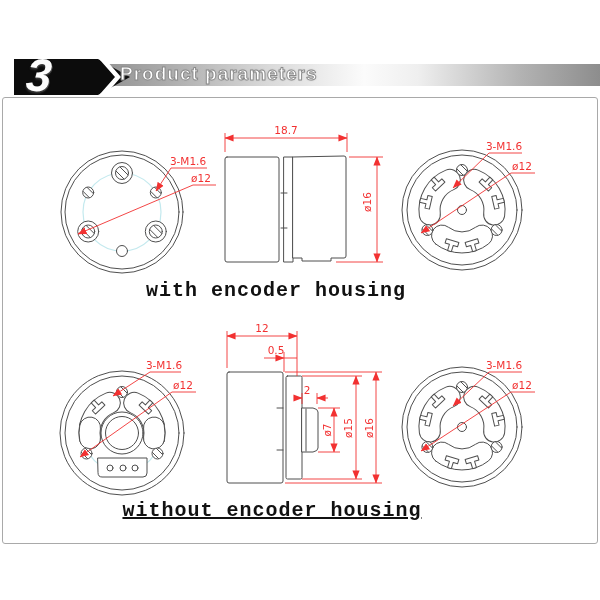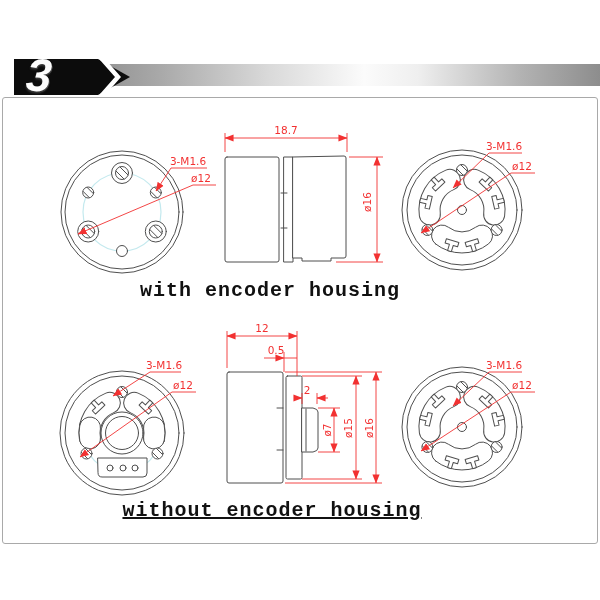--- a/index.html
+++ b/index.html
@@ -13,39 +13,40 @@
     clip-path:polygon(0px 0px,6px 0px,21px 17px,6px 34px,0px 34px,15px 17px);}
   .num3{position:absolute;left:26px;top:52px;font-style:italic;font-weight:700;font-size:46px;line-height:46px;
     color:#fdfdfd;text-shadow:0 2px 2px #333,1px 1px 0 #666;transform:skewX(-4deg);}
   .hdr-title{position:absolute;left:120px;top:62px;height:24px;line-height:24px;font-size:19px;font-weight:700;
     color:#fff;letter-spacing:1px;-webkit-text-stroke:0.9px #8a8a8a;text-shadow:0 0 2px #9a9a9a;}
   
   .content-box{position:absolute;left:2px;top:97px;width:594px;height:445px;border:1px solid #a9a9a9;border-radius:3px;background:#fff;}
   
   .cap{position:absolute;width:440px;text-align:center;font-family:"Liberation Mono",monospace;
     font-weight:700;font-size:20px;color:#111;letter-spacing:1px;}
-  .cap-with{left:50px;top:279px;}
+  .cap-with{left:56px;top:279px;}
   .cap-without{left:52px;top:499px;text-decoration:underline;}
   
   svg{position:absolute;left:0;top:0;}
   .g{stroke:#4f4f4f;stroke-width:1;fill:none;stroke-linejoin:round;stroke-linecap:round;}
   .f{fill:#ffffff;}
   .cy{stroke:#c3e9ee;stroke-width:1.2;fill:none;}
   .r{stroke:#f23131;stroke-width:0.9;fill:none;}
   .rt{fill:#f23131;font-family:"DejaVu Sans",sans-serif;font-size:10.5px;text-anchor:middle;}
 </style>
 </head>
 <body>
 
 <div class="page">
 
   <div class="header-bar"></div>
   <div class="banner"></div>
   <div class="banner-gap"></div>
   <div class="num3">3</div>
+  <div class="hdr-title">Product parameters</div>
 
   <div class="content-box"></div>
 
   <div class="cap cap-with">with encoder housing</div>
   <div class="cap cap-without">without encoder housing</div>
 
   <svg width="600" height="600" viewBox="0 0 600 600">
     <defs>
       <marker id="arr" markerUnits="userSpaceOnUse" markerWidth="9" markerHeight="9" viewBox="0 0 10 10" refX="9.5" refY="5" orient="auto-start-reverse">
         <path d="M0,1 L10,5 L0,9 Z" fill="#f23131"></path>

